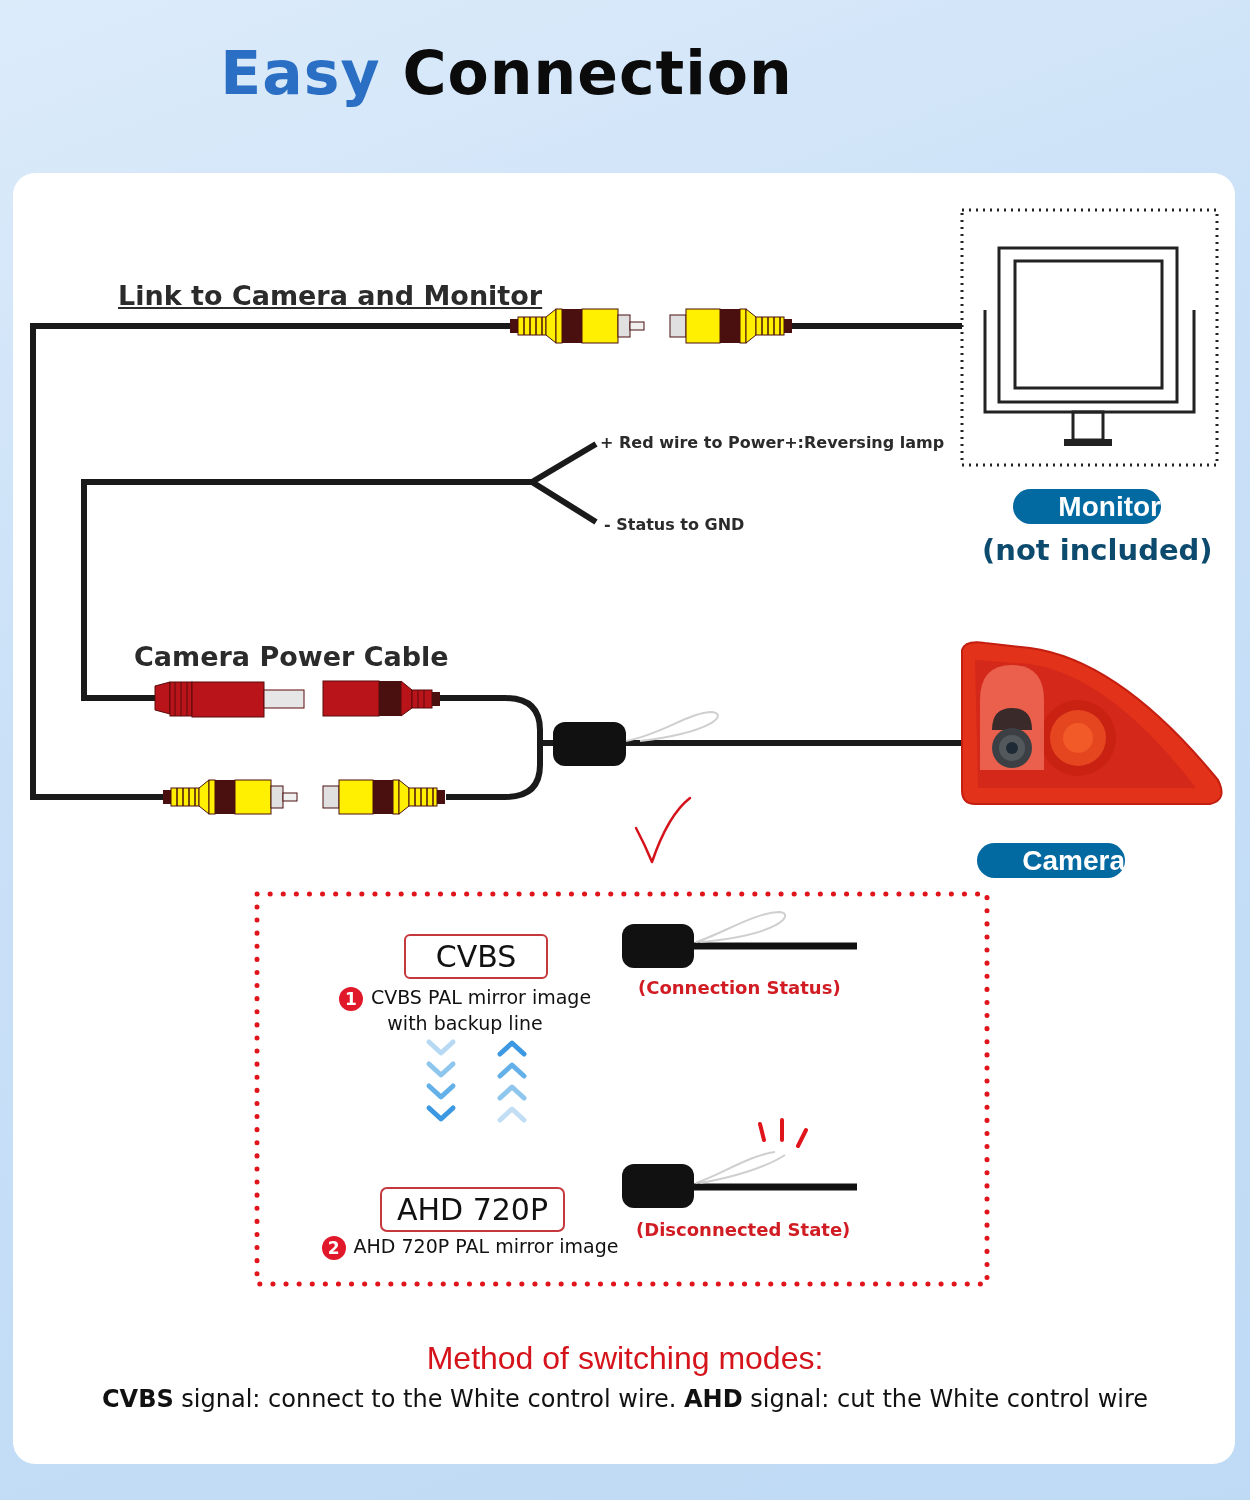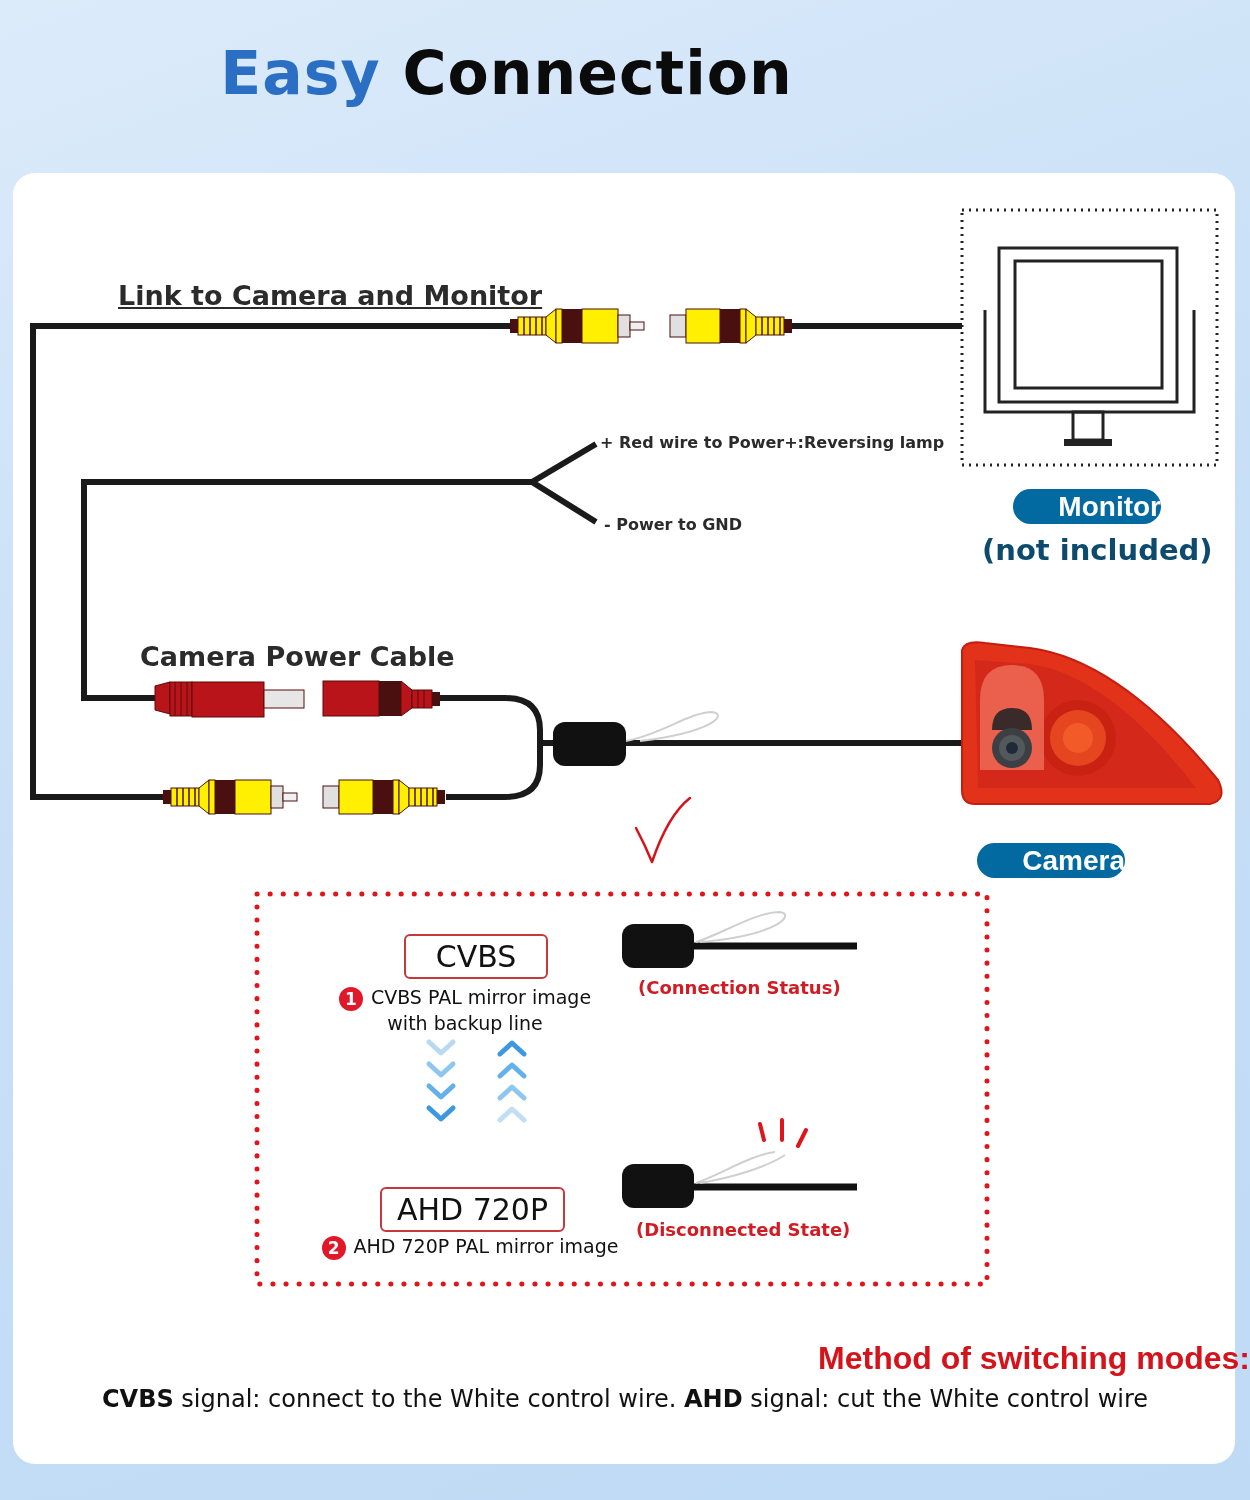--- a/index.html
+++ b/index.html
@@ -30,21 +30,21 @@
   .mode-box {
     position:absolute; border:2px solid #c5393d; border-radius:6px; background:#fff;
     font-family:"DejaVu Sans", sans-serif; font-size:30px; color:#111; text-align:center;
   }
   .mode-desc { position:absolute; font-family:"DejaVu Sans", sans-serif; font-size:19px; color:#111; text-align:center; line-height:25px; }
   .num-badge {
     display:inline-block; width:24px; height:24px; border-radius:50%; background:#e0182a;
     color:#fff; font-weight:bold; font-size:17px; line-height:24px; text-align:center; margin-right:8px; vertical-align:middle;
   }
   .status-lbl { position:absolute; font-family:"DejaVu Sans", sans-serif; font-size:18px; color:#d01c22; font-weight:bold; }
-  .method-title { position:absolute; left:0; width:1250px; top:1340px; text-align:right; font-family:"Liberation Sans", sans-serif; font-weight:bold; font-size:32px; color:#d5131b; }
+  .method-title { position:absolute; left:0; width:1250px; top:1340px; text-align:center; font-family:"Liberation Sans", sans-serif; font-weight:normal; font-size:32px; color:#d5131b; }
   .method-text { position:absolute; left:0; width:1250px; top:1385px; text-align:center; font-family:"DejaVu Sans", sans-serif; font-size:24px; color:#111; }
   .method-text b { font-weight:bold; }
 </style>
 </head>
 <body>
 
 <div class="title">
   <span class="t1">Easy</span>
   <span class="t2">Connection</span>
 </div>
@@ -164,37 +164,37 @@
   </g>
   <g fill="none" stroke-width="5" stroke-linecap="round" stroke-linejoin="round">
     <path d="M500,1054 L512,1043 L524,1054" stroke="#3c98e0"></path>
     <path d="M500,1076 L512,1065 L524,1076" stroke="#64b0e8"></path>
     <path d="M500,1098 L512,1087 L524,1098" stroke="#8fc6ee"></path>
     <path d="M500,1120 L512,1109 L524,1120" stroke="#c1def5"></path>
   </g>
 </svg>
 
 <div class="lbl lbl-head" style="left:118px; top:280px;text-decoration:underline;">Link to Camera and Monitor</div>
-<div class="lbl lbl-head" style="left:140px; top:641px;text-align:center;">Camera Power Cable</div>
+<div class="lbl lbl-head" style="left:134px; top:641px;text-align:center;">Camera Power Cable</div>
 <div class="lbl lbl-small" style="left:600px; top:433px;">+ Red wire to Power+:Reversing lamp</div>
-<div class="lbl lbl-small" style="left:604px; top:515px;">- Power to GND</div>
+<div class="lbl lbl-small" style="left:604px; top:515px;">- Status to GND</div>
 
 <div class="pill" style="left:1013px; top:489px; width:148px; height:35px; font-size:28px; line-height:35px;">Monitor</div>
 <div class="lbl red-note" style="left:982px; top:533px; font-size:29px; font-weight:bold;">(not included)</div>
 
 <div class="pill" style="left:977px; top:843px; width:148px; height:35px; font-size:28px; line-height:35px;">Camera</div>
 
 <div class="mode-box" style="left:404px; top:934px; width:140px; height:41px; line-height:41px;">CVBS</div>
 <div class="mode-desc" style="left:300px; top:985px; width:330px;">
   <div><span class="num-badge">1</span><span>CVBS PAL mirror image</span></div>
   <div>with backup line</div>
 </div>
 <div class="status-lbl" style="left:638px; top:977px;">(Connection Status)</div>
 
-<div class="mode-box" style="left:380px; top:1187px; width:181px; height:41px; line-height:41px;">AHD 720P</div>
+<div class="mode-box" style="left:380px; top:1187px; width:181px; height:41px; line-height:41px;border-radius:7px;">AHD 720P</div>
 <div class="mode-desc" style="left:300px; top:1234px; width:340px;">
   <div><span class="num-badge">2</span><span>AHD 720P PAL mirror image</span></div>
 </div>
 <div class="status-lbl" style="left:636px; top:1219px;">(Disconnected State)</div>
 
 <div class="method-title">Method of switching modes:</div>
 <div class="method-text">
   <b>CVBS</b><span> signal: connect to the White control wire. </span><b>AHD</b><span> signal: cut the White control wire</span>
 </div>
 

